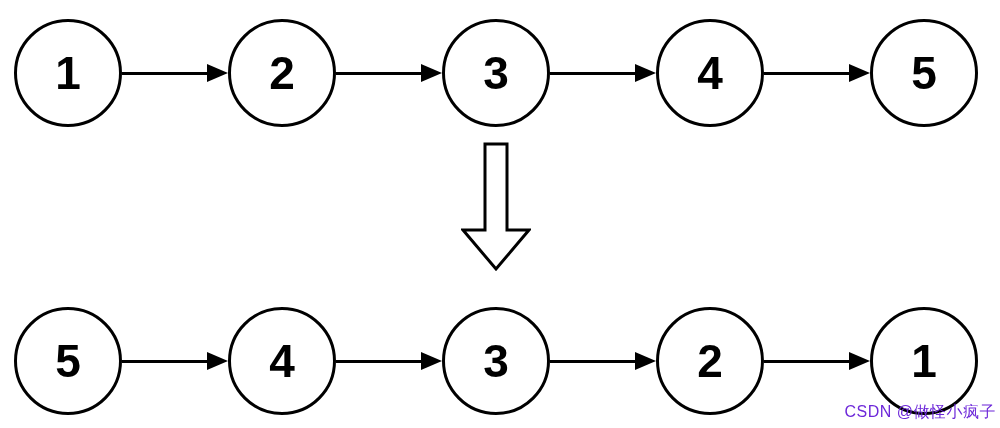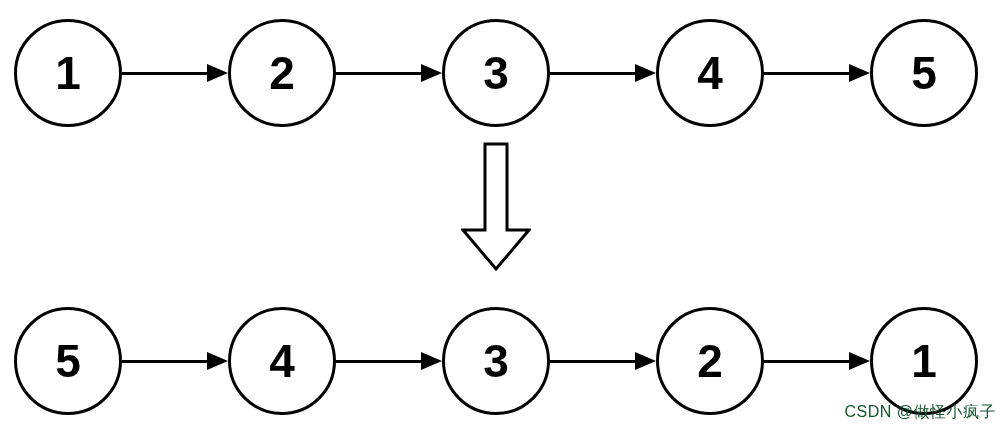--- a/index.html
+++ b/index.html
@@ -67,21 +67,21 @@
     left: 461px;
     top: 142px;
     width: 70px;
     height: 130px;
   }
   .watermark {
     position: absolute;
     right: 4px;
     top: 402px;
     font-size: 16px;
-    color: #14532d;
+    color: #6d28d9;
     letter-spacing: 0.5px;
     white-space: nowrap;
   }
 </style>
 </head>
 <body>
 
 <div class="canvas">
 
   <div class="list-row row-top">

